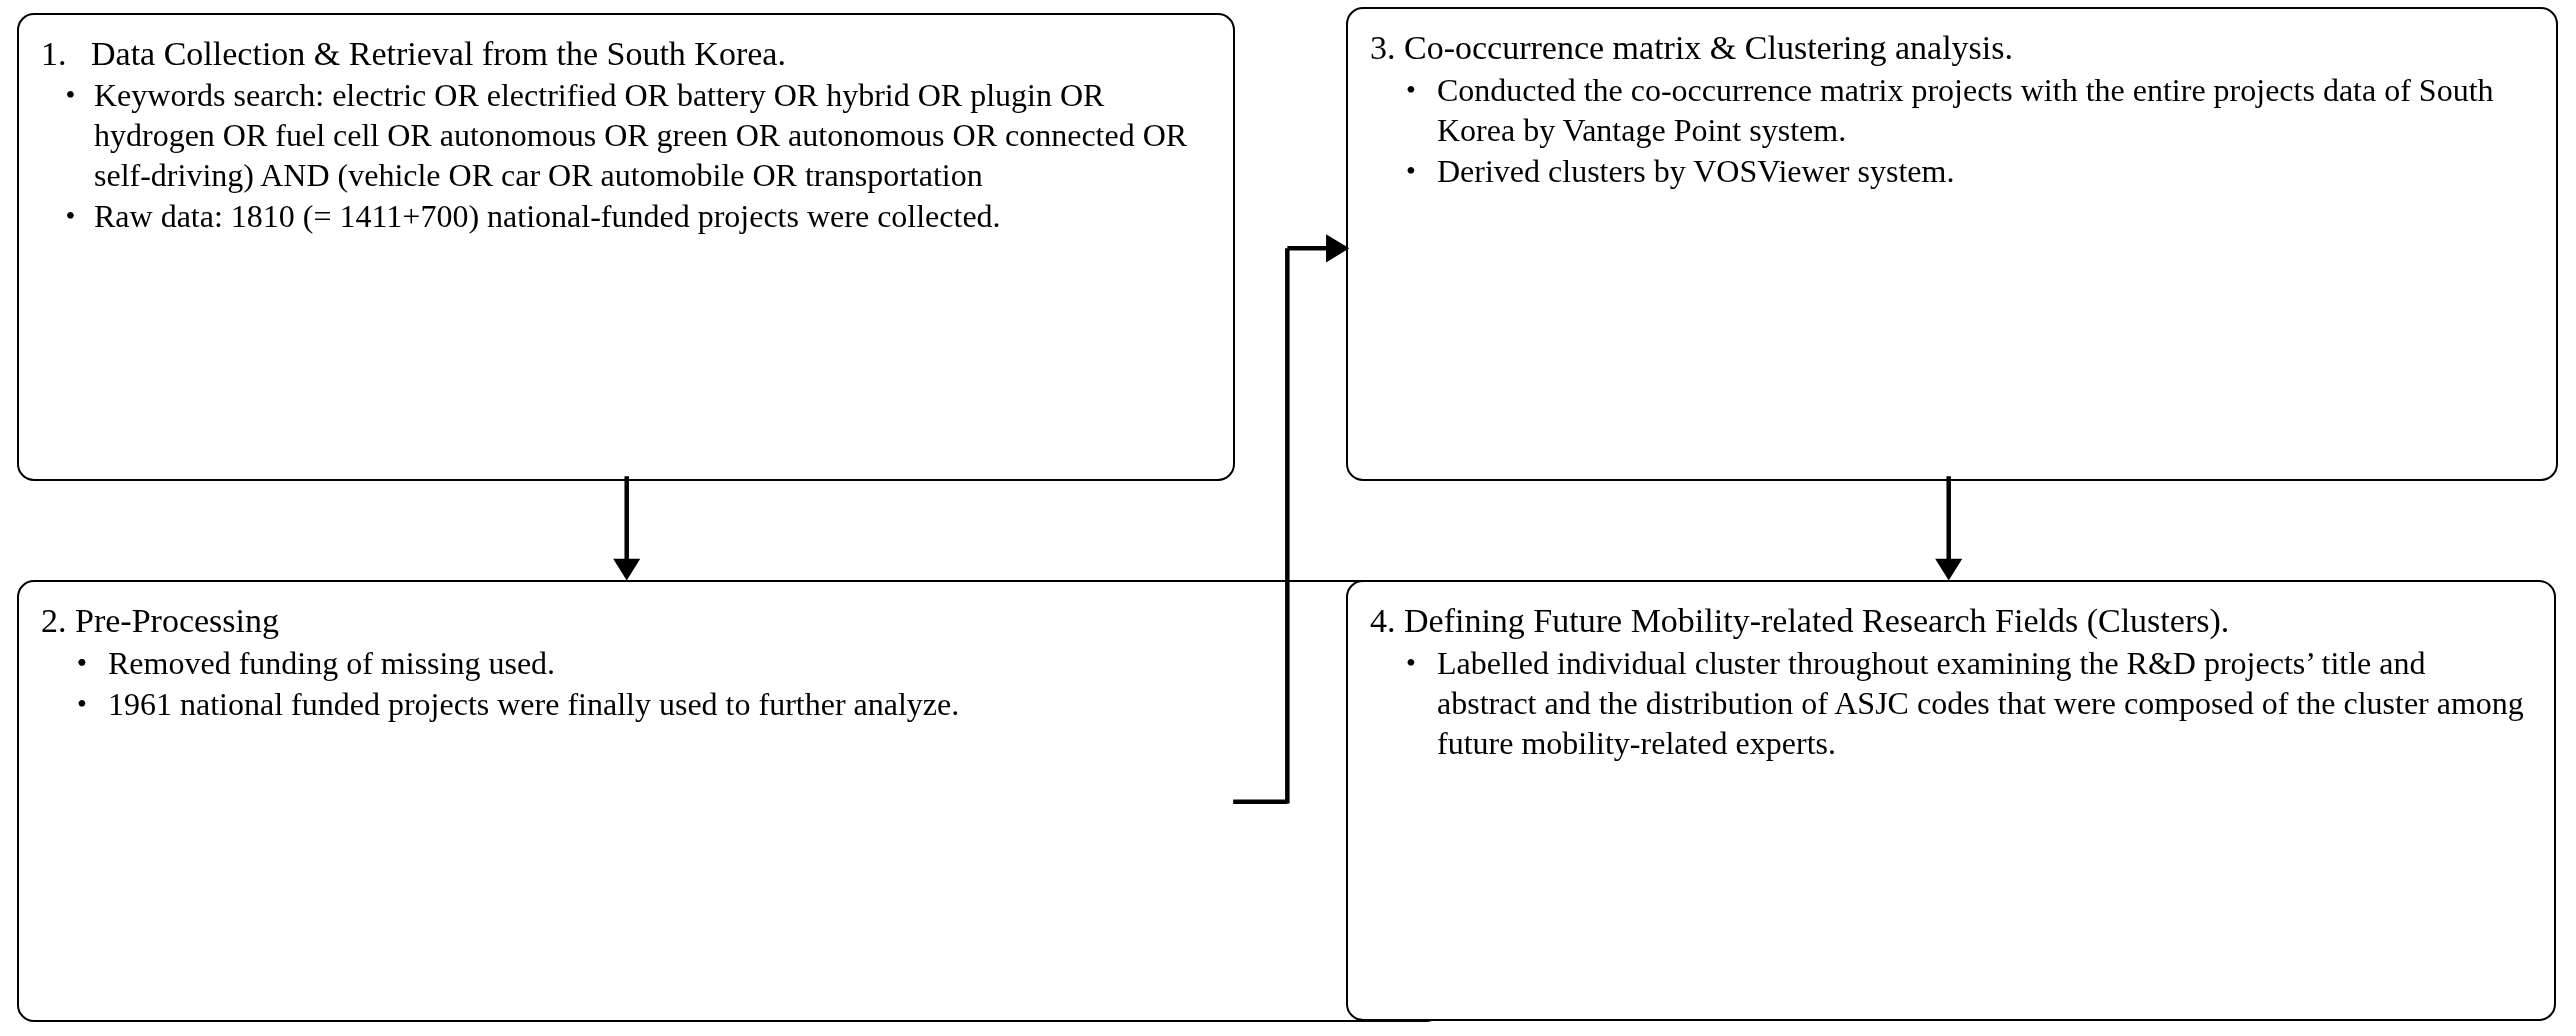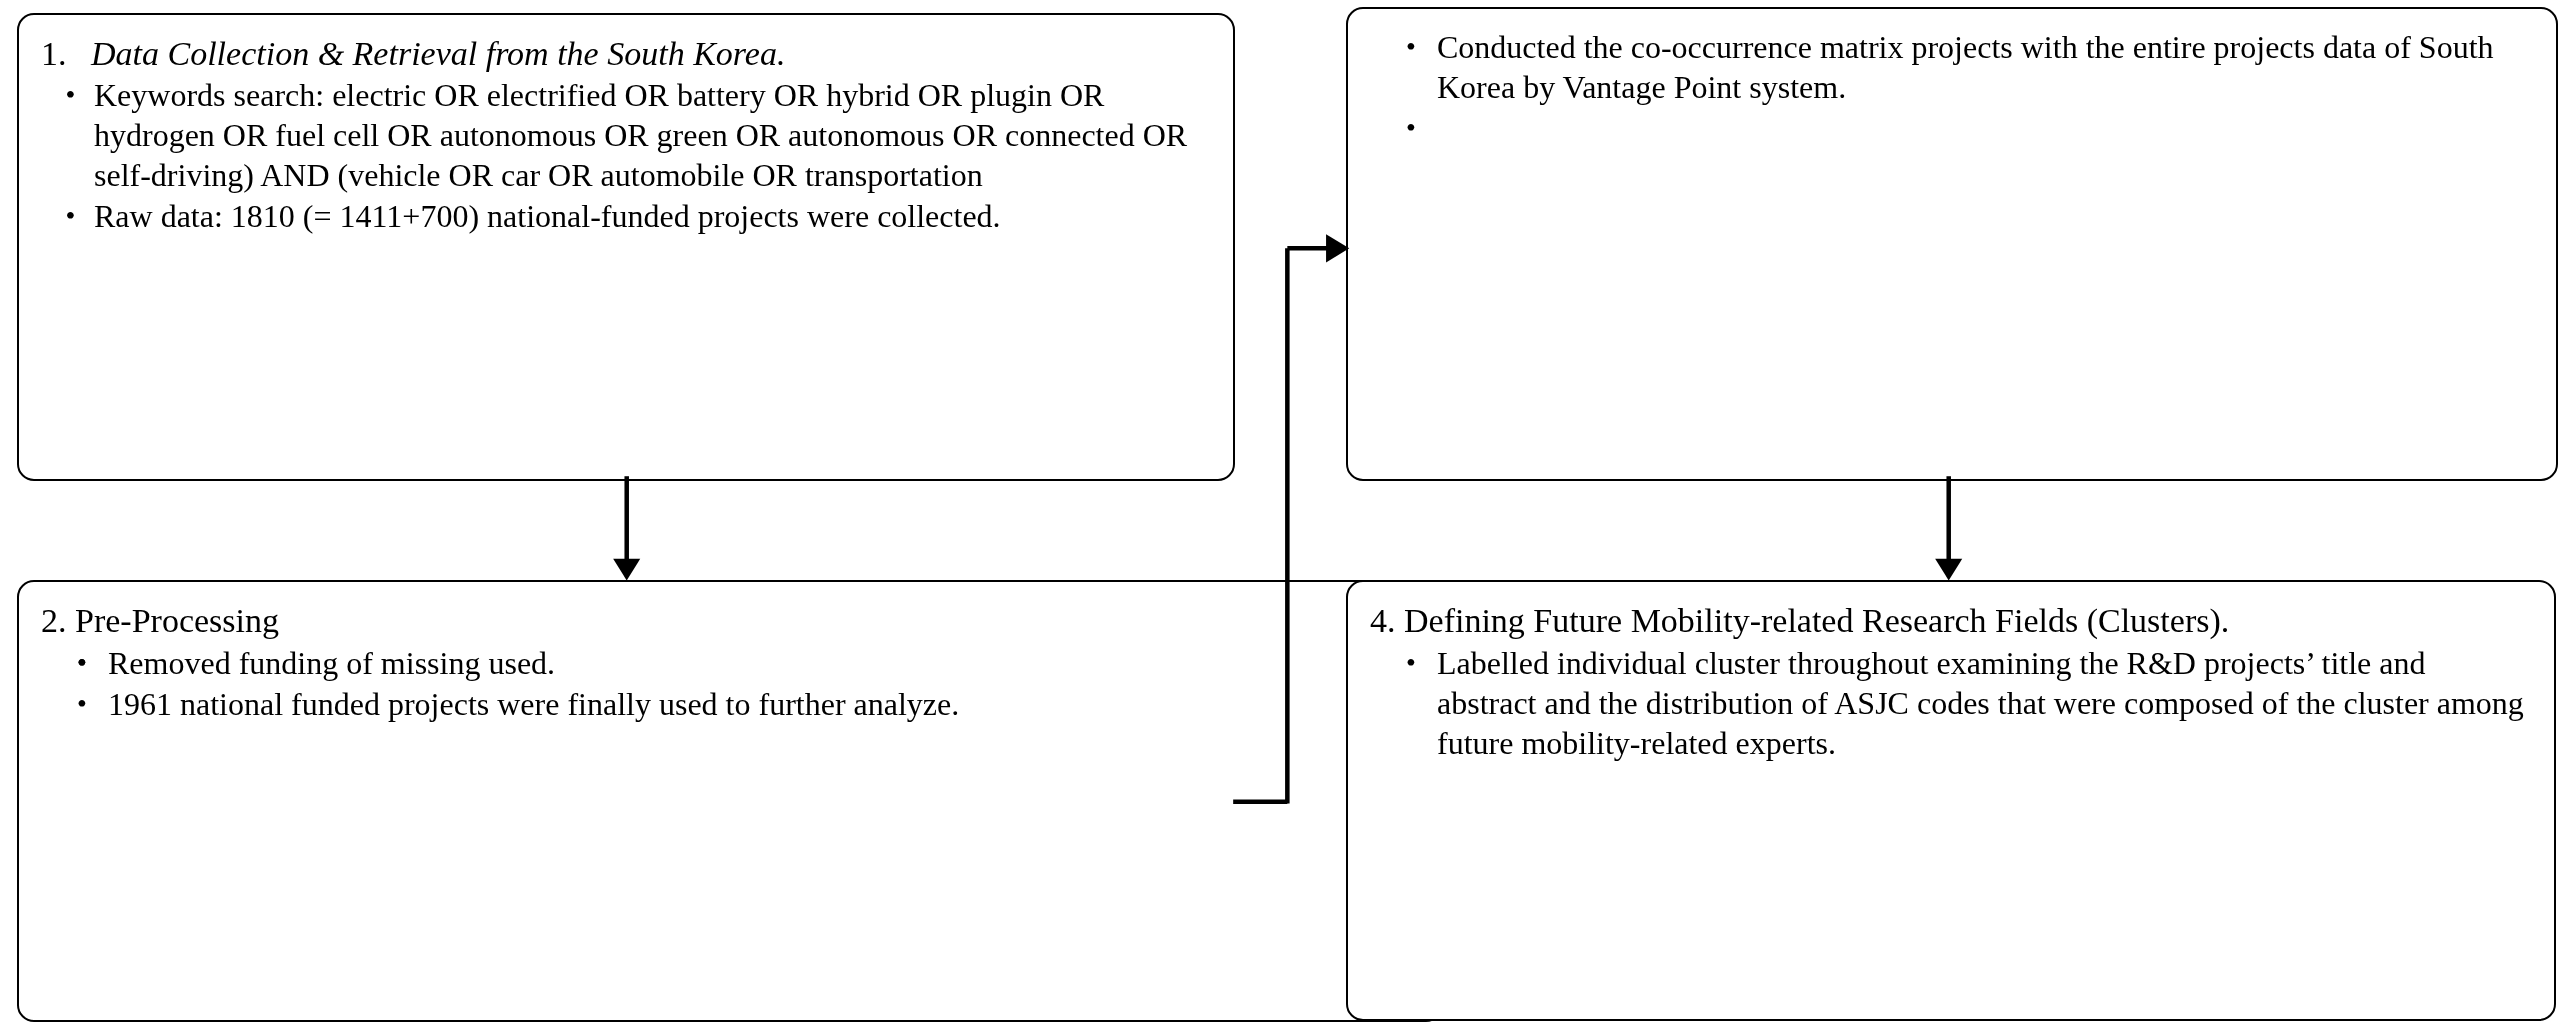--- a/index.html
+++ b/index.html
@@ -40,21 +40,21 @@
   }
   
   .title-numbered {
     display: flex;
     align-items: baseline;
   }
   .title-numbered .num {
     width: 50px;
     flex: 0 0 50px;
   }
-  .title-numbered .txt { flex: 1 1 auto; font-style: italic; }
+  .title-numbered .txt { flex: 1 1 auto; }
 
   
   .title-inline {
     padding-left: 0;
     text-indent: 0;
   }
   .title-inline.wrap2 {
     padding-left: 28px;
     text-indent: -28px;
   }
@@ -134,27 +134,29 @@
         <span> Removed funding of missing used.</span>
       </li>
       <li>
         <span class="bullet-dot">•</span>
         <span>1961 national funded projects were finally used to further analyze.</span>
       </li>
     </ul>
   </div>
 
   <div class="node" id="node-3">
+    <div class="node-title title-inline">3. Co-occurrence matrix &amp; Clustering analysis.</div>
     <ul class="bullets">
       <li>
         <span class="bullet-dot">•</span>
         <span>Conducted the co-occurrence matrix projects with the entire projects data of South Korea by Vantage Point system.</span>
       </li>
       <li>
         <span class="bullet-dot">•</span>
+        <span>Derived clusters by VOSViewer system.</span>
       </li>
     </ul>
   </div>
 
   <div class="node" id="node-4">
     <div class="node-title title-inline wrap2">4. Defining Future Mobility-related Research Fields (Clusters).</div>
     <ul class="bullets">
       <li>
         <span class="bullet-dot">•</span>
         <span>Labelled individual cluster throughout examining the R&amp;D projects’ title and abstract and the distribution of ASJC codes that were composed of the cluster among future mobility-related experts.</span>

